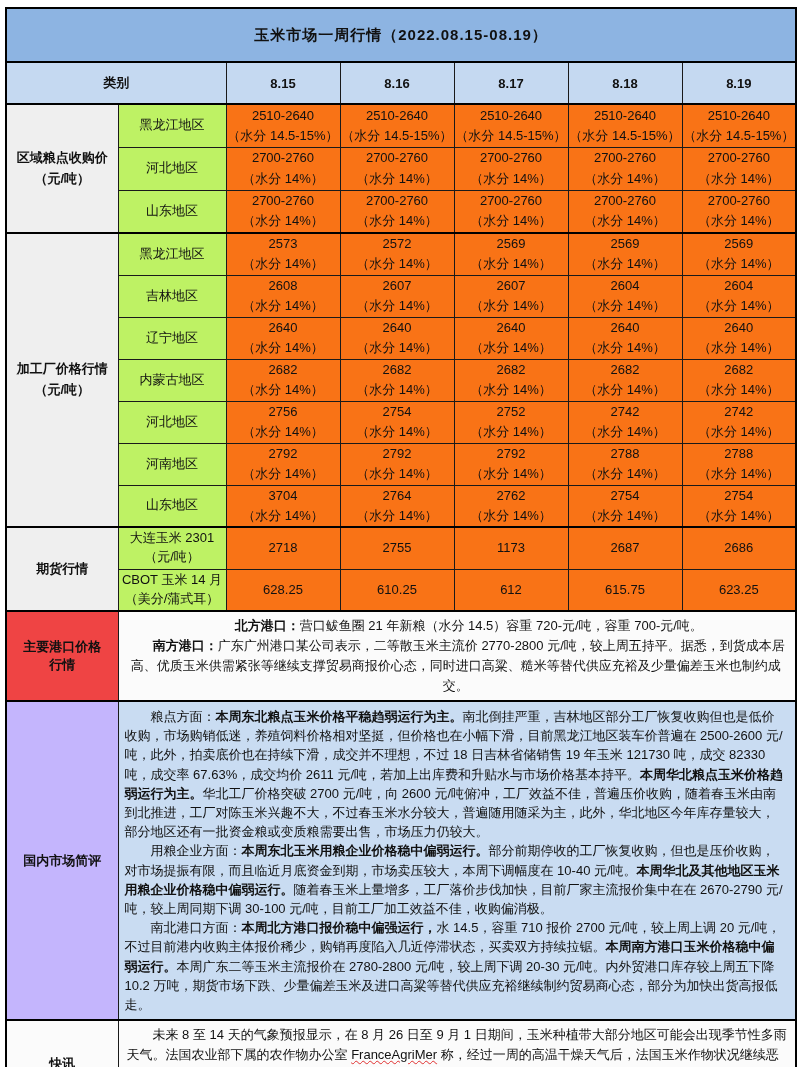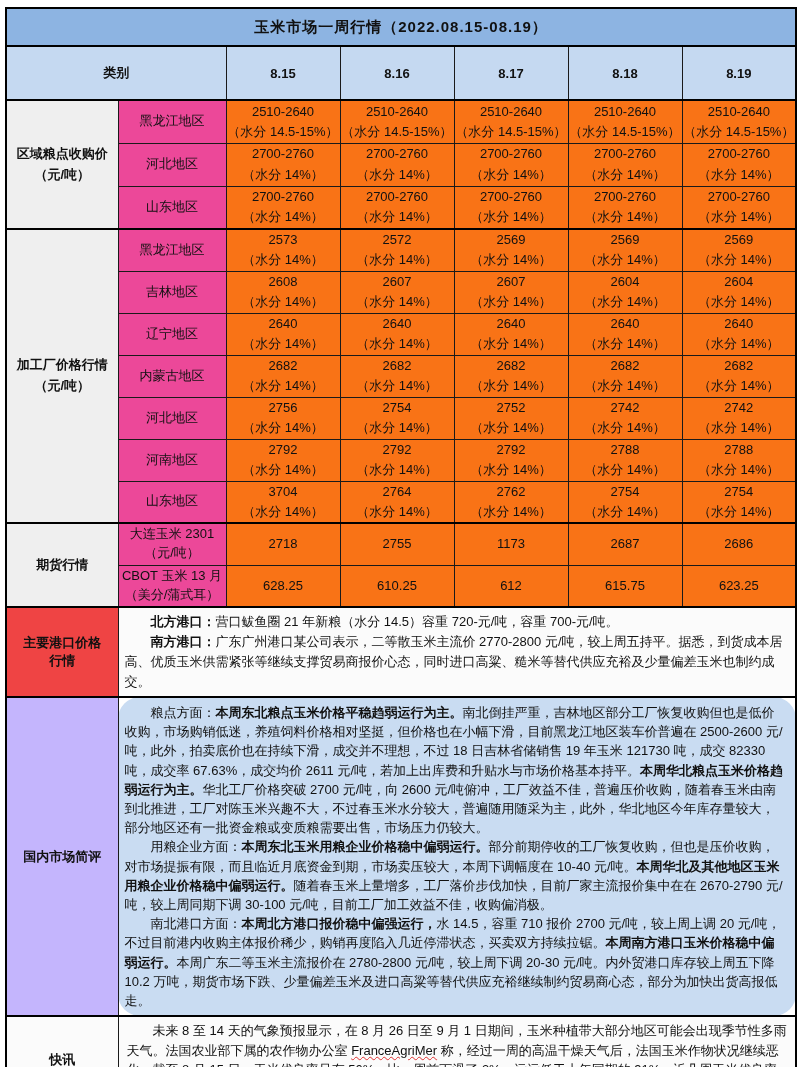--- a/index.html
+++ b/index.html
@@ -5,34 +5,34 @@
   * { box-sizing: border-box; margin: 0; padding: 0; }
   html, body { width: 800px; background: #ffffff; font-family: "Liberation Sans", sans-serif; }
   body { height: 1067px; position: relative; }
   .sheet { position: absolute; left: 5px; top: 7px; width: 790px; }
   table { border-collapse: collapse; table-layout: fixed; width: 790px; }
   td, th { border: 1px solid #1a1a1a; vertical-align: middle; text-align: center;
            color: #111; font-size: 13px; overflow: hidden; }
   table { border: 2px solid #000; }
   tr.sec-start td, tr.sec-start th { border-top: 2px solid #000; }
 
-  .title-cell { background: #8DB4E2; height: 38px; font-size: 15px; font-weight: bold; letter-spacing: 1px; }
-  .hdr { background: #C5D9F1; height: 54px; font-weight: bold; font-size: 13px; }
+  .title-cell { background: #8DB4E2; height: 54px; font-size: 15px; font-weight: bold; letter-spacing: 1px; }
+  .hdr { background: #C5D9F1; height: 42px; font-weight: bold; font-size: 13px; }
   .sec-label { background: #EFEFEF; font-weight: bold; white-space: pre-line; line-height: 1.6; }
-  .region { background: #ec4899; white-space: pre-line; line-height: 1.45; }
+  .region { background: #bef264; white-space: pre-line; line-height: 1.45; }
   .v { background: #f97316; white-space: pre-line; line-height: 1.55; }
   .r1 td { height: 43px; }
   .r2 td { height: 42px; }
 
   .txt-label { font-weight: bold; background: #ef4444; }
-  .txt-cell { text-align: left; background: #FBFBFB; padding: 4px 8px 4px 6px; }
+  .txt-cell { text-align: center; background: #FBFBFB; padding: 4px 8px 4px 6px; }
   .txt-cell p { text-indent: 2em; line-height: 20px; font-size: 13px; }
 
   .review-label { font-weight: bold; background: #c4b5fd; }
-  .review-cell { text-align: left; background: #C9DCF2; padding: 5px 8px 5px 6px; border-radius: 22px; }
+  .review-cell { text-align: left; background: #C9DCF2; padding: 5px 8px 5px 6px; }
   .review-cell p { text-indent: 2em; line-height: 19.2px; font-size: 13px; }
 
   .news-label { font-weight: bold; background: #FBFBFB; }
   .news-cell { text-align: left; background: #FBFBFB; padding: 4px 8px; }
   .news-cell p { text-indent: 2em; line-height: 19.5px; font-size: 13px; }
 
   .squiggle { text-decoration: underline; text-decoration-style: wavy; text-decoration-color: #e03030; text-decoration-thickness: 1px; }
 </style>
 </head>
 <body>
@@ -203,21 +203,21 @@
     <td class="sec-label" rowspan="2">期货行情</td>
     <td class="region">大连玉米 2301
 （元/吨）</td>
     <td class="v">2718</td>
     <td class="v">2755</td>
     <td class="v">1173</td>
     <td class="v">2687</td>
     <td class="v">2686</td>
   </tr>
   <tr class="r2">
-    <td class="region">CBOT 玉米 13 月
+    <td class="region">CBOT 玉米 14 月
 （美分/蒲式耳）</td>
     <td class="v">628.25</td>
     <td class="v">610.25</td>
     <td class="v">612</td>
     <td class="v">615.75</td>
     <td class="v">623.25</td>
   </tr>
 
   <tr class="sec-start">
     <td class="txt-label" style="height:73px; white-space:pre-line;">主要港口价格

